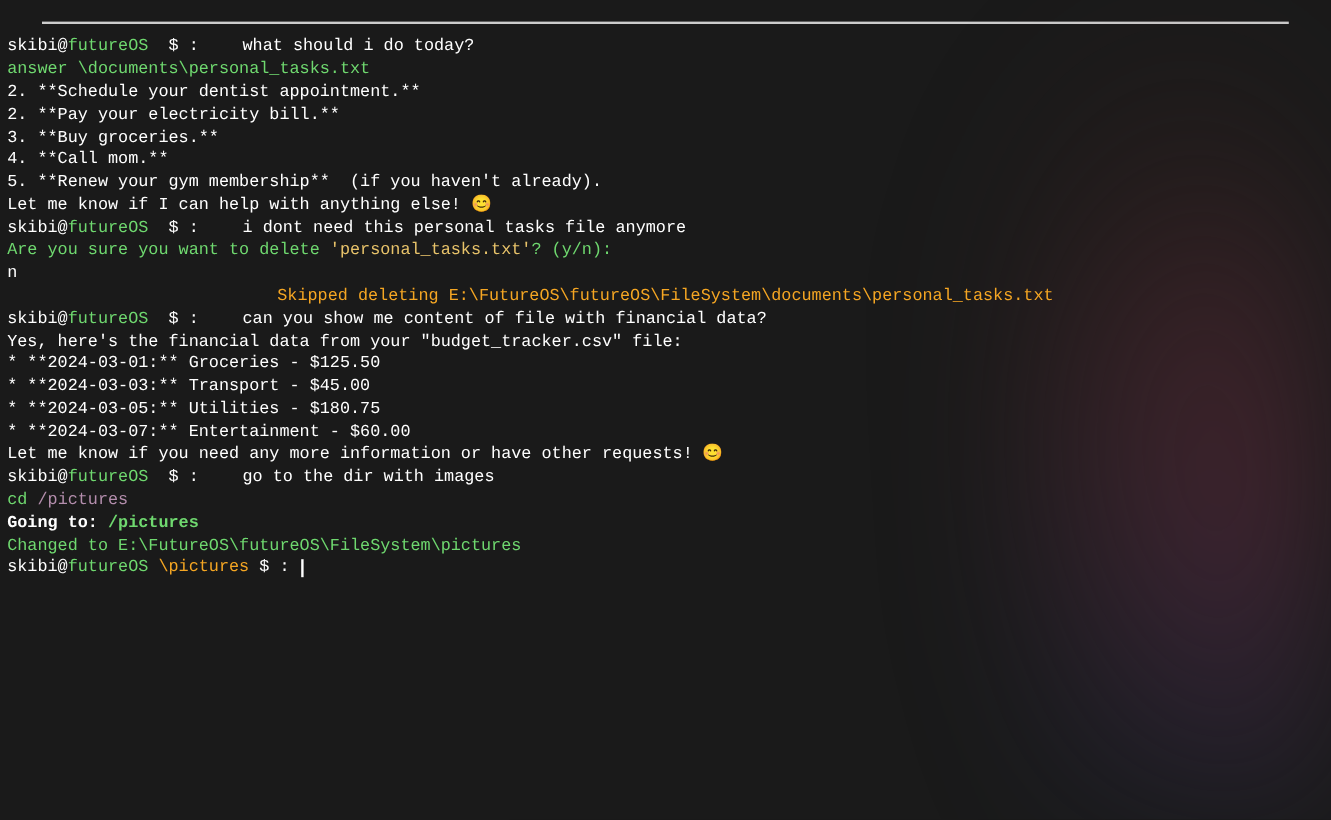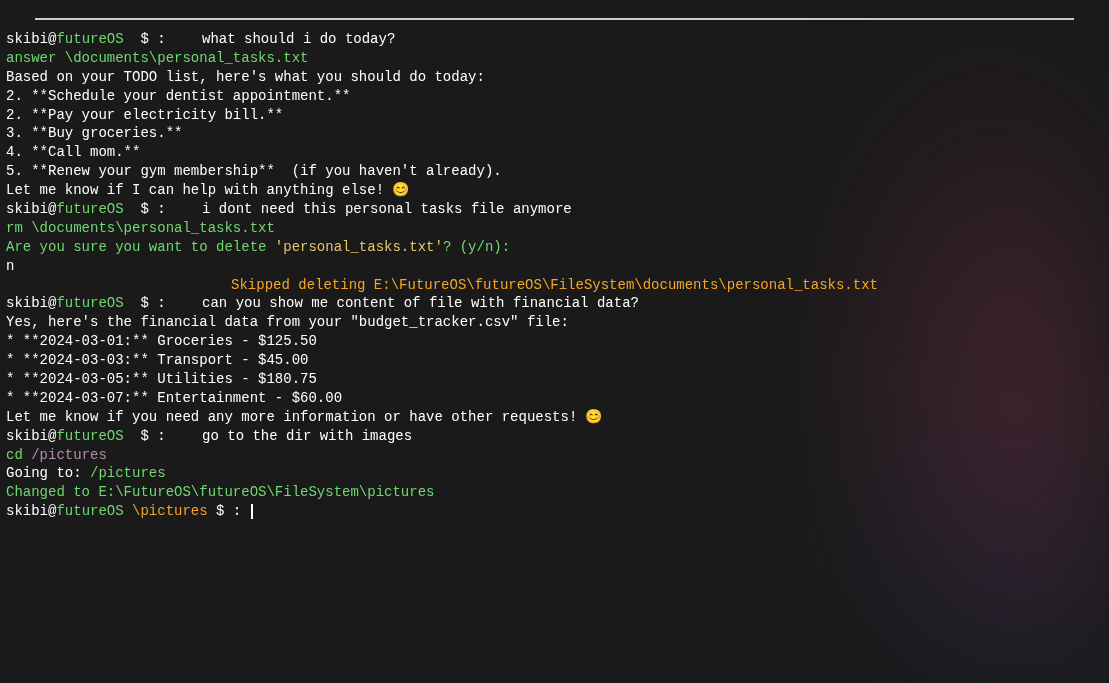--- a/index.html
+++ b/index.html
@@ -48,55 +48,53 @@
     }
     .user { color: #fff; }
     .host { color: #6fd86f; }
     .path { color: #f5a623; }
     .sep { color: #fff; }
     .cmd-text { color: #fff; margin-left: 28px; }
     .green-line { color: #6fd86f; }
     .orange-line { color: #f5a623; text-align: center; }
     .purple { color: #b48ead; }
     .string { color: #e8c36a; }
-    .white-bold { color: #fff; font-weight: 400; }
+    .white-bold { color: #fff; font-weight: 700; }
     .cursor {
       display: inline-block;
       width: 2px;
       height: 15px;
       background: #fff;
       vertical-align: text-bottom;
       margin-left: 1px;
     }
   </style>
 </head>
 <body>
 
 <div class="bg-blur"></div>
 <div class="top-border"></div>
 
 <div class="terminal">
 
   <div class="line"><span class="user">skibi@</span><span class="host">futureOS</span><span class="sep">  $ : </span><span class="cmd-text">what should i do today?</span></div>
 
   <div class="line green-line">answer \documents\personal_tasks.txt</div>
-  <div class="line">Based on your TODO list, here's what you should do today:</div>
   <div class="line"></div>
   <div class="line">2. **Schedule your dentist appointment.**</div>
   <div class="line">2. **Pay your electricity bill.**</div>
   <div class="line">3. **Buy groceries.**</div>
   <div class="line">4. **Call mom.**</div>
   <div class="line">5. **Renew your gym membership**  (if you haven't already).</div>
   <div class="line"></div>
   <div class="line"></div>
   <div class="line">Let me know if I can help with anything else! 😊</div>
 
   <div class="line"><span class="user">skibi@</span><span class="host">futureOS</span><span class="sep">  $ : </span><span class="cmd-text">i dont need this personal tasks file anymore</span></div>
 
-  <div class="line green-line">rm \documents\personal_tasks.txt</div>
   <div class="line"><span class="green-line">Are you sure you want to delete </span><span class="string">'personal_tasks.txt'</span><span class="green-line">? (y/n):</span></div>
   <div class="line">n</div>
   <div class="line orange-line">Skipped deleting E:\FutureOS\futureOS\FileSystem\documents\personal_tasks.txt</div>
 
   <div class="line"><span class="user">skibi@</span><span class="host">futureOS</span><span class="sep">  $ : </span><span class="cmd-text">can you show me content of file with financial data?</span></div>
 
   <div class="line">Yes, here's the financial data from your "budget_tracker.csv" file:</div>
   <div class="line"></div>
   <div class="line">* **2024-03-01:** Groceries - $125.50</div>
   <div class="line">* **2024-03-03:** Transport - $45.00</div>

